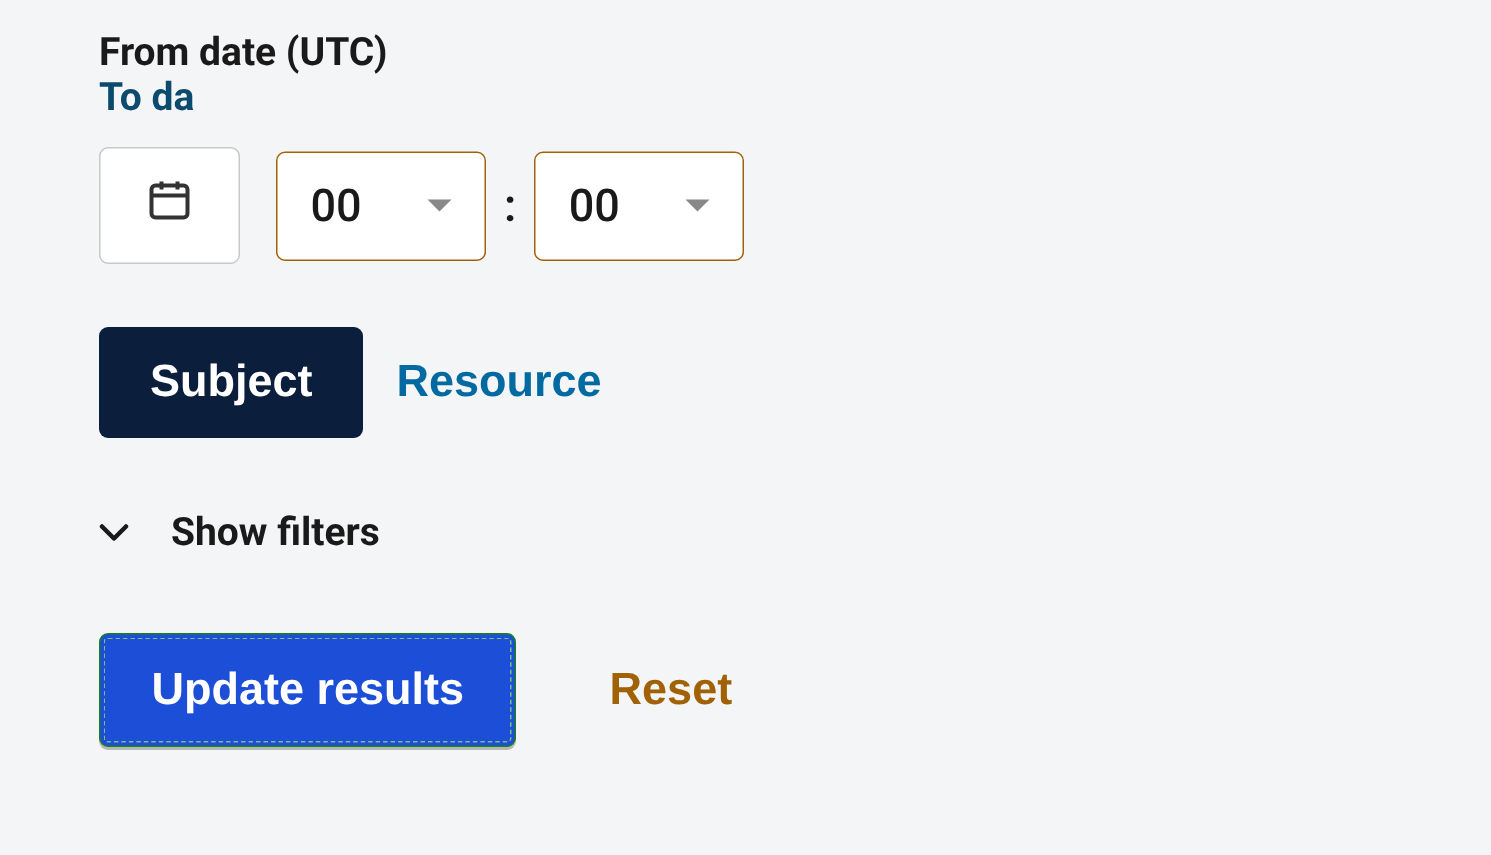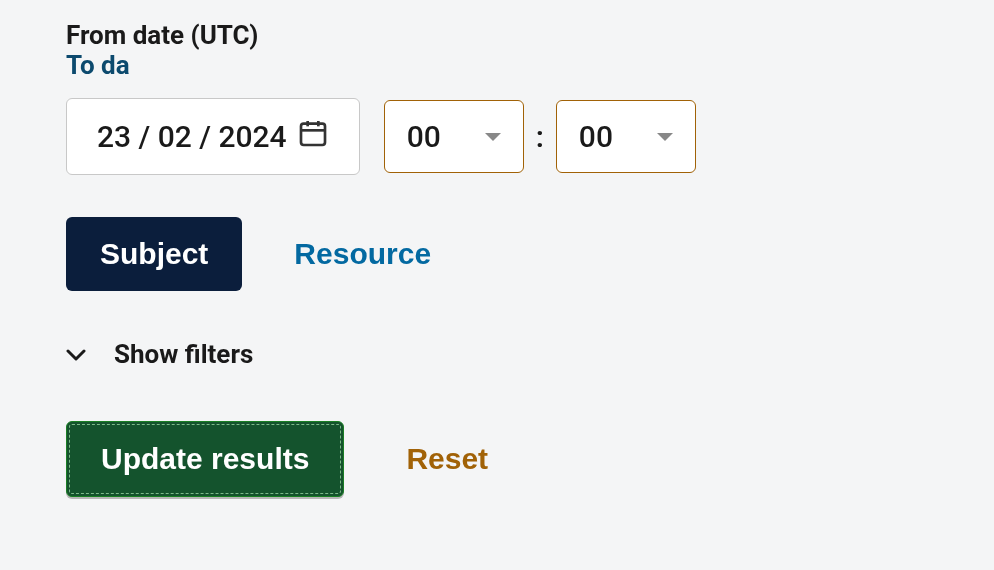--- a/index.html
+++ b/index.html
@@ -81,21 +81,21 @@
     color: #1a1a1a;
     margin: 0 -12px;
   }
   .section-label {
     font-size: 26px;
     font-weight: 700;
     margin-bottom: 24px;
   }
   .toggle-row {
     display: flex;
-    gap: 52px;
+    gap: 22px;
     align-items: center;
     margin-bottom: 48px;
   }
   .toggle-btn {
     border: none;
     border-radius: 6px;
     padding: 20px 34px;
     font-size: 30px;
     font-weight: 700;
     cursor: pointer;
@@ -121,21 +121,21 @@
   .chev-down-solid {
     display: inline-block;
   }
   .action-row {
     display: flex;
     align-items: center;
     gap: 56px;
     margin-bottom: 40px;
   }
   .btn-primary {
-    background: #14532d;
+    background: #1d4ed8;
     color: #fff;
     border: 1px solid #1a7f24;
     outline: 1px dashed #7db98a;
     outline-offset: -4px;
     border-radius: 6px;
     padding: 20px 34px;
     font-size: 30px;
     font-weight: 700;
     cursor: pointer;
     box-shadow: 0 2px 0 rgba(0,0,0,0.25);
@@ -154,21 +154,20 @@
 
 <div class="container">
 
   <div class="row-labels">
     <div class="label-from">From date (UTC)</div>
     <div class="label-to">To da</div>
   </div>
 
   <div class="row-inputs">
     <div class="date-box">
-      <span>23 / 02 / 2024</span>
       <span>
         <svg width="32" height="32" viewBox="0 0 24 24" fill="none" stroke="#333" stroke-width="2">
           <rect x="3" y="5" width="18" height="16" rx="2"></rect>
           <line x1="3" y1="10" x2="21" y2="10"></line>
           <line x1="8" y1="3" x2="8" y2="7"></line>
           <line x1="16" y1="3" x2="16" y2="7"></line>
         </svg>
       </span>
     </div>
 

